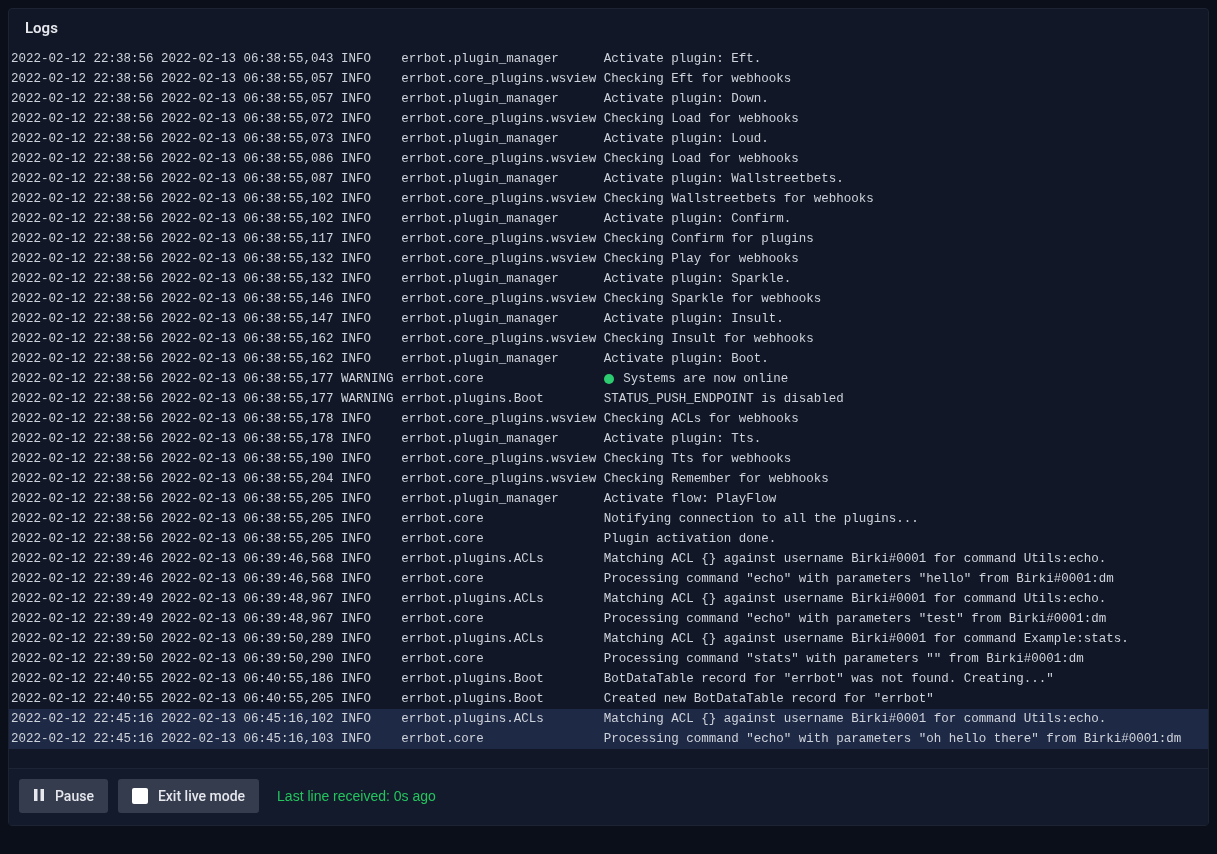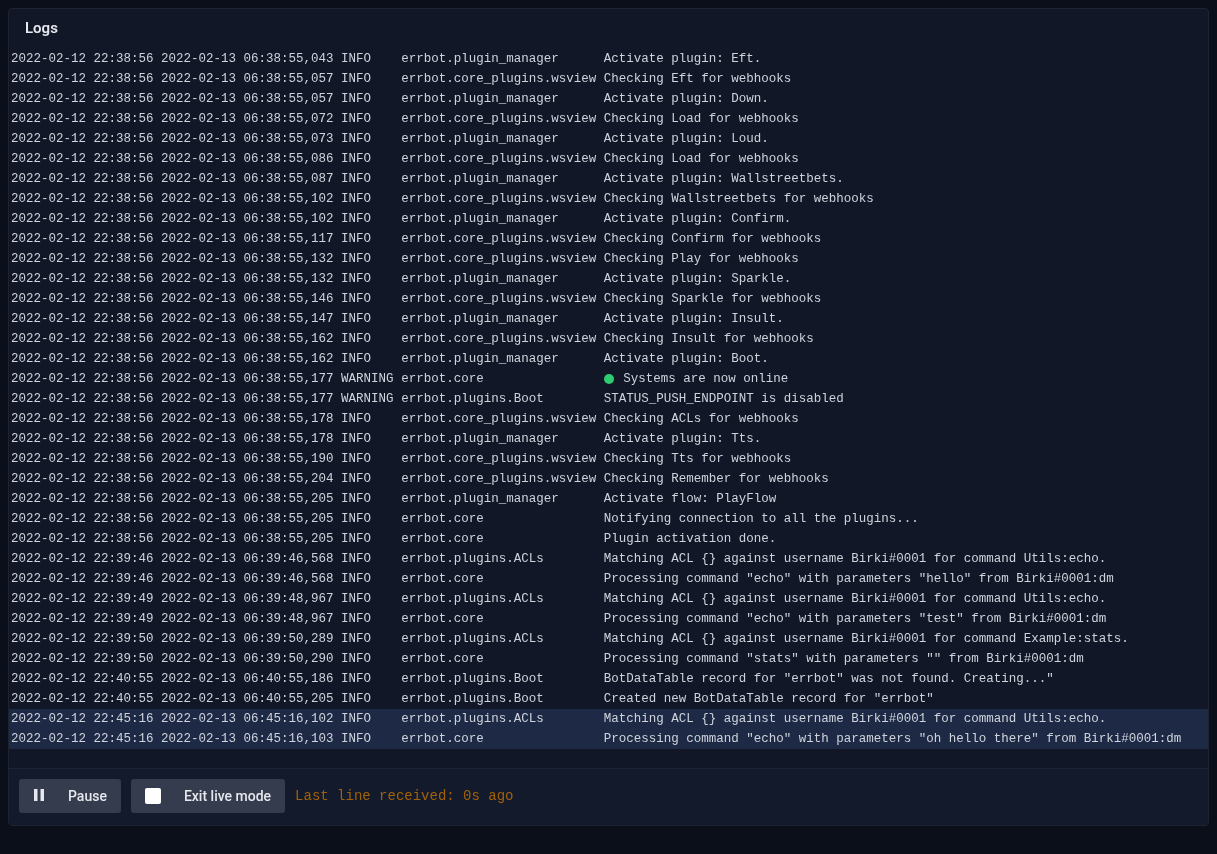--- a/index.html
+++ b/index.html
@@ -46,43 +46,43 @@
     display: flex;
     align-items: center;
     gap: 10px;
     padding: 10px 10px 12px 10px;
     background: #131a2b;
     border-top: 1px solid #1d2433;
   }
   .btn {
     display: inline-flex;
     align-items: center;
-    gap: 23px;
+    gap: 10px;
     height: 34px;
     padding: 0 14px;
     border-radius: 3px;
     background: #353c4e;
     color: #e6e8ee;
     font-family: -apple-system, "Segoe UI", Roboto, Helvetica, Arial, sans-serif;
     font-size: 14px;
     font-weight: 500;
     border: none;
     cursor: pointer;
   }
   .btn .icon { display:inline-block; }
   .checkbox {
     width: 16px; height: 16px;
     background: #ffffff;
     border-radius: 2px;
     display: inline-block;
   }
   .footer-status {
-    margin-left: 0;
-    color: #a16207;
-    font-family: Liberation Mono, monospace;
+    margin-left: 8px;
+    color: #22c55e;
+    font-family: Liberation Sans, sans-serif;
     font-size: 14px;
   }
   .dot-green {
     display:inline-block;
     width:10px; height:10px;
     border-radius:50%;
     background:#2ecc71;
     vertical-align: middle;
     margin-right: 2px;
   }
@@ -96,21 +96,21 @@
   <div class="log-area" id="log-area">
       <div class="log-line"><span>2022-02-12 22:38:56</span> <span>2022-02-13 06:38:55,043</span> <span>INFO   </span> <span>errbot.plugin_manager     </span> <span>Activate plugin: Eft.</span></div>
       <div class="log-line"><span>2022-02-12 22:38:56</span> <span>2022-02-13 06:38:55,057</span> <span>INFO   </span> <span>errbot.core_plugins.wsview</span> <span>Checking Eft for webhooks</span></div>
       <div class="log-line"><span>2022-02-12 22:38:56</span> <span>2022-02-13 06:38:55,057</span> <span>INFO   </span> <span>errbot.plugin_manager     </span> <span>Activate plugin: Down.</span></div>
       <div class="log-line"><span>2022-02-12 22:38:56</span> <span>2022-02-13 06:38:55,072</span> <span>INFO   </span> <span>errbot.core_plugins.wsview</span> <span>Checking Load for webhooks</span></div>
       <div class="log-line"><span>2022-02-12 22:38:56</span> <span>2022-02-13 06:38:55,073</span> <span>INFO   </span> <span>errbot.plugin_manager     </span> <span>Activate plugin: Loud.</span></div>
       <div class="log-line"><span>2022-02-12 22:38:56</span> <span>2022-02-13 06:38:55,086</span> <span>INFO   </span> <span>errbot.core_plugins.wsview</span> <span>Checking Load for webhooks</span></div>
       <div class="log-line"><span>2022-02-12 22:38:56</span> <span>2022-02-13 06:38:55,087</span> <span>INFO   </span> <span>errbot.plugin_manager     </span> <span>Activate plugin: Wallstreetbets.</span></div>
       <div class="log-line"><span>2022-02-12 22:38:56</span> <span>2022-02-13 06:38:55,102</span> <span>INFO   </span> <span>errbot.core_plugins.wsview</span> <span>Checking Wallstreetbets for webhooks</span></div>
       <div class="log-line"><span>2022-02-12 22:38:56</span> <span>2022-02-13 06:38:55,102</span> <span>INFO   </span> <span>errbot.plugin_manager     </span> <span>Activate plugin: Confirm.</span></div>
-      <div class="log-line"><span>2022-02-12 22:38:56</span> <span>2022-02-13 06:38:55,117</span> <span>INFO   </span> <span>errbot.core_plugins.wsview</span> <span>Checking Confirm for webhooks</span></div>
+      <div class="log-line"><span>2022-02-12 22:38:56</span> <span>2022-02-13 06:38:55,117</span> <span>INFO   </span> <span>errbot.core_plugins.wsview</span> <span>Checking Confirm for plugins</span></div>
       <div class="log-line"><span>2022-02-12 22:38:56</span> <span>2022-02-13 06:38:55,132</span> <span>INFO   </span> <span>errbot.core_plugins.wsview</span> <span>Checking Play for webhooks</span></div>
       <div class="log-line"><span>2022-02-12 22:38:56</span> <span>2022-02-13 06:38:55,132</span> <span>INFO   </span> <span>errbot.plugin_manager     </span> <span>Activate plugin: Sparkle.</span></div>
       <div class="log-line"><span>2022-02-12 22:38:56</span> <span>2022-02-13 06:38:55,146</span> <span>INFO   </span> <span>errbot.core_plugins.wsview</span> <span>Checking Sparkle for webhooks</span></div>
       <div class="log-line"><span>2022-02-12 22:38:56</span> <span>2022-02-13 06:38:55,147</span> <span>INFO   </span> <span>errbot.plugin_manager     </span> <span>Activate plugin: Insult.</span></div>
       <div class="log-line"><span>2022-02-12 22:38:56</span> <span>2022-02-13 06:38:55,162</span> <span>INFO   </span> <span>errbot.core_plugins.wsview</span> <span>Checking Insult for webhooks</span></div>
       <div class="log-line"><span>2022-02-12 22:38:56</span> <span>2022-02-13 06:38:55,162</span> <span>INFO   </span> <span>errbot.plugin_manager     </span> <span>Activate plugin: Boot.</span></div>
       <div class="log-line"><span>2022-02-12 22:38:56</span> <span>2022-02-13 06:38:55,177</span> <span>WARNING</span> <span>errbot.core               </span> <span class="dot-green"></span> <span>Systems are now online</span></div>
       <div class="log-line"><span>2022-02-12 22:38:56</span> <span>2022-02-13 06:38:55,177</span> <span>WARNING</span> <span>errbot.plugins.Boot       </span> <span>STATUS_PUSH_ENDPOINT is disabled</span></div>
       <div class="log-line"><span>2022-02-12 22:38:56</span> <span>2022-02-13 06:38:55,178</span> <span>INFO   </span> <span>errbot.core_plugins.wsview</span> <span>Checking ACLs for webhooks</span></div>
       <div class="log-line"><span>2022-02-12 22:38:56</span> <span>2022-02-13 06:38:55,178</span> <span>INFO   </span> <span>errbot.plugin_manager     </span> <span>Activate plugin: Tts.</span></div>

